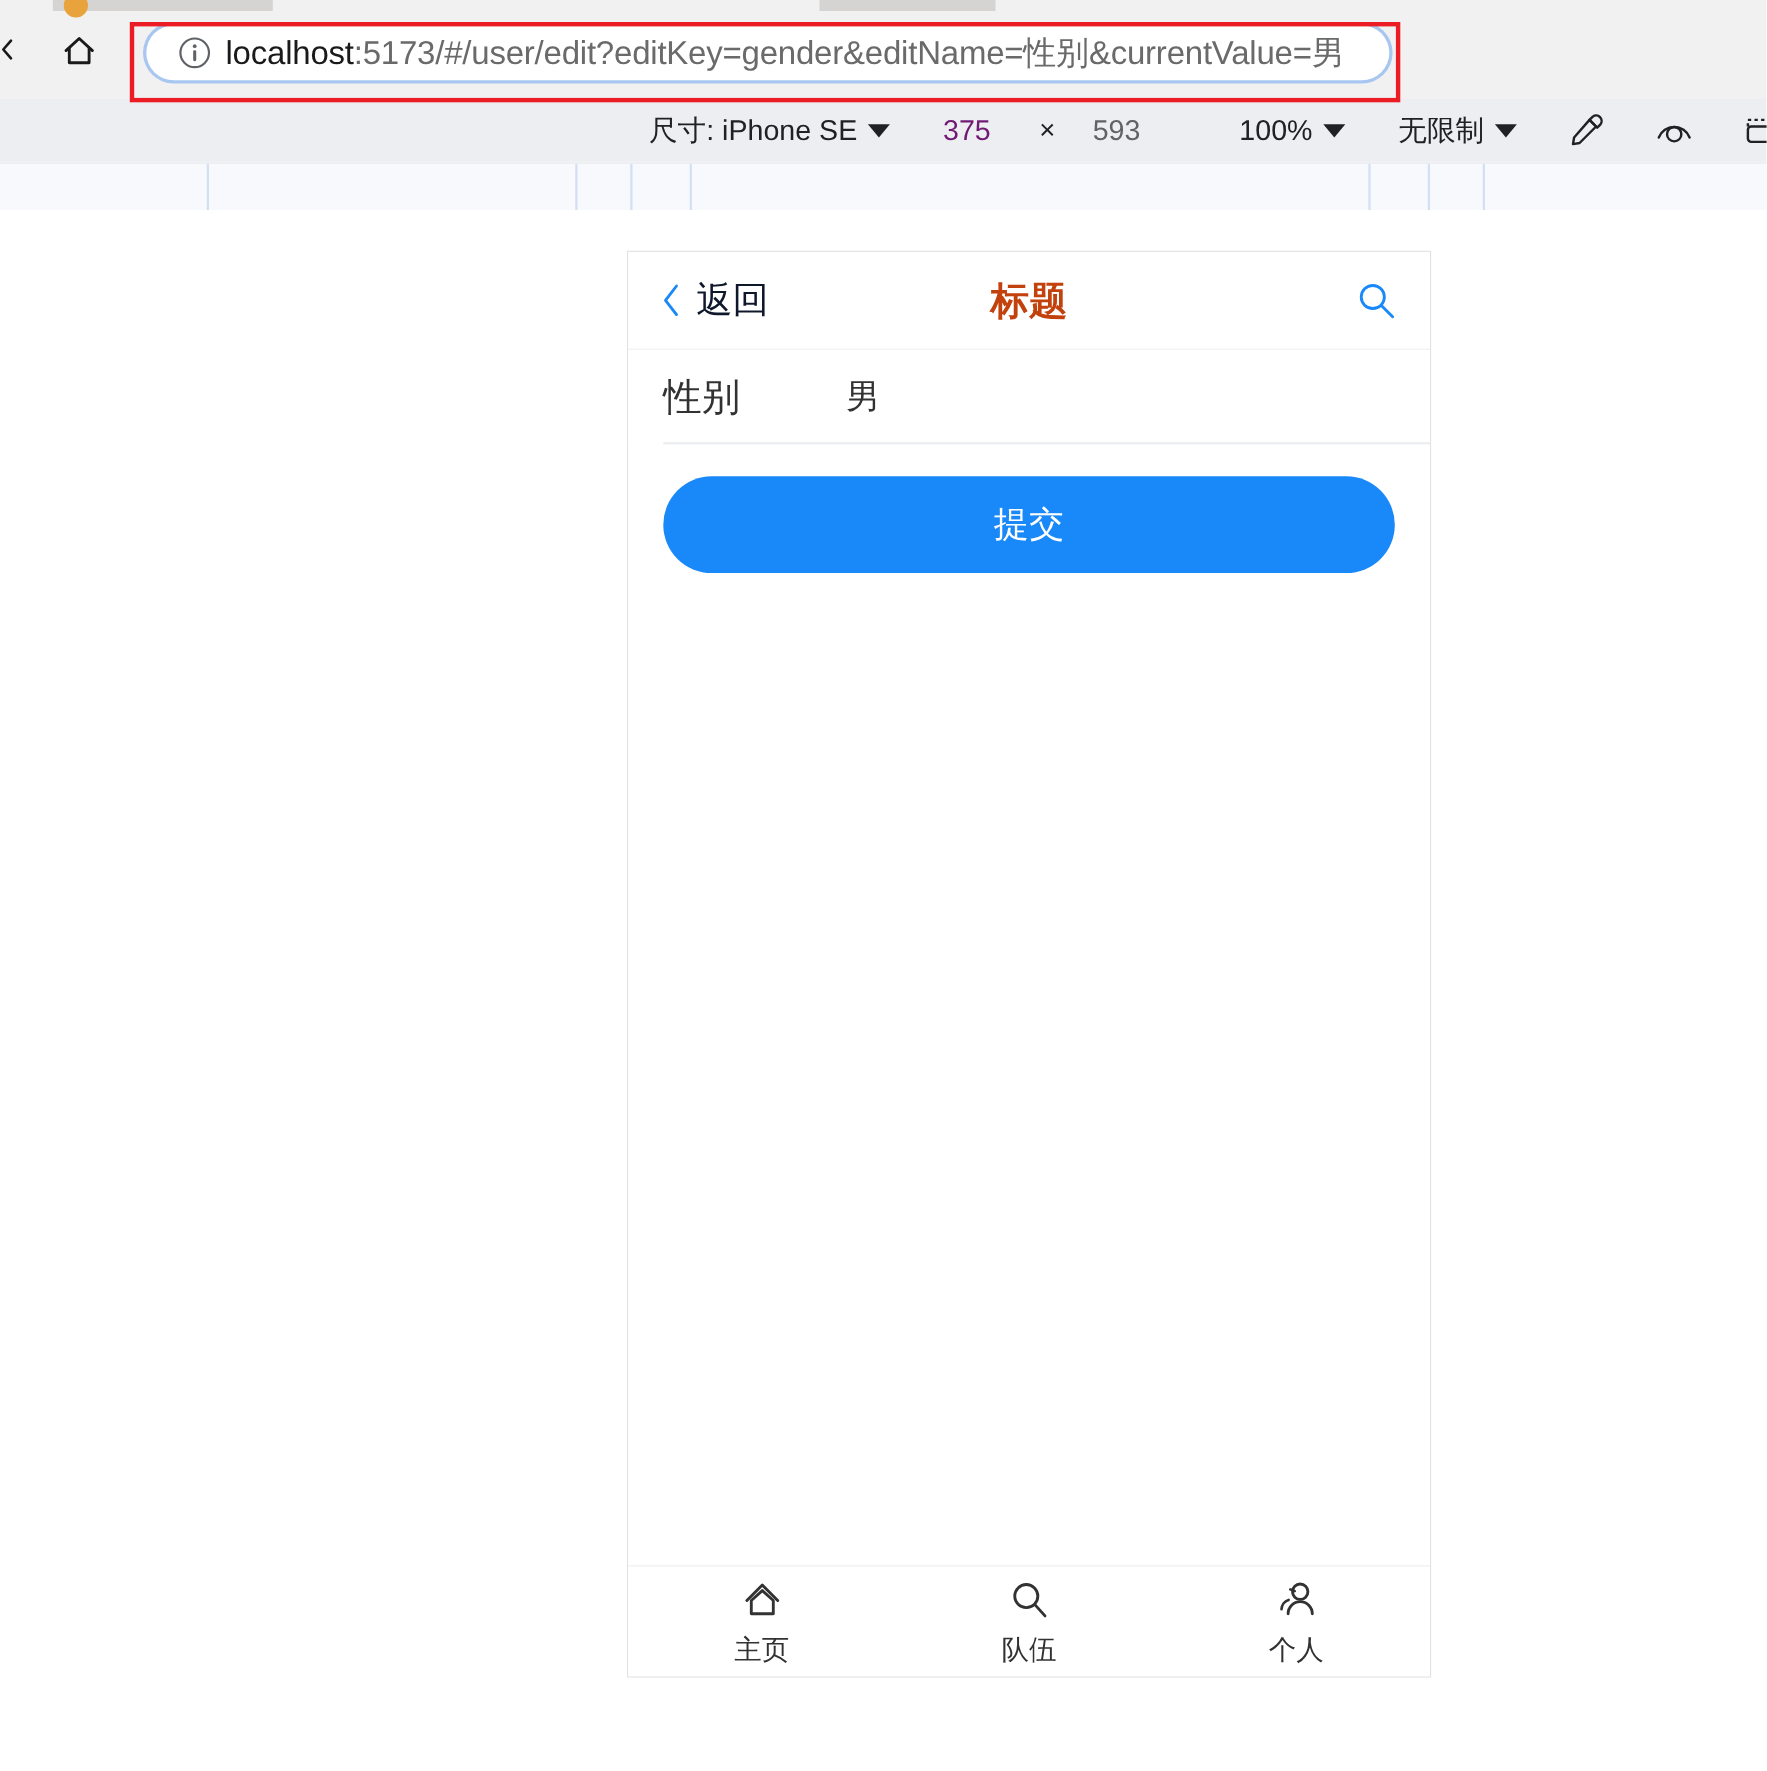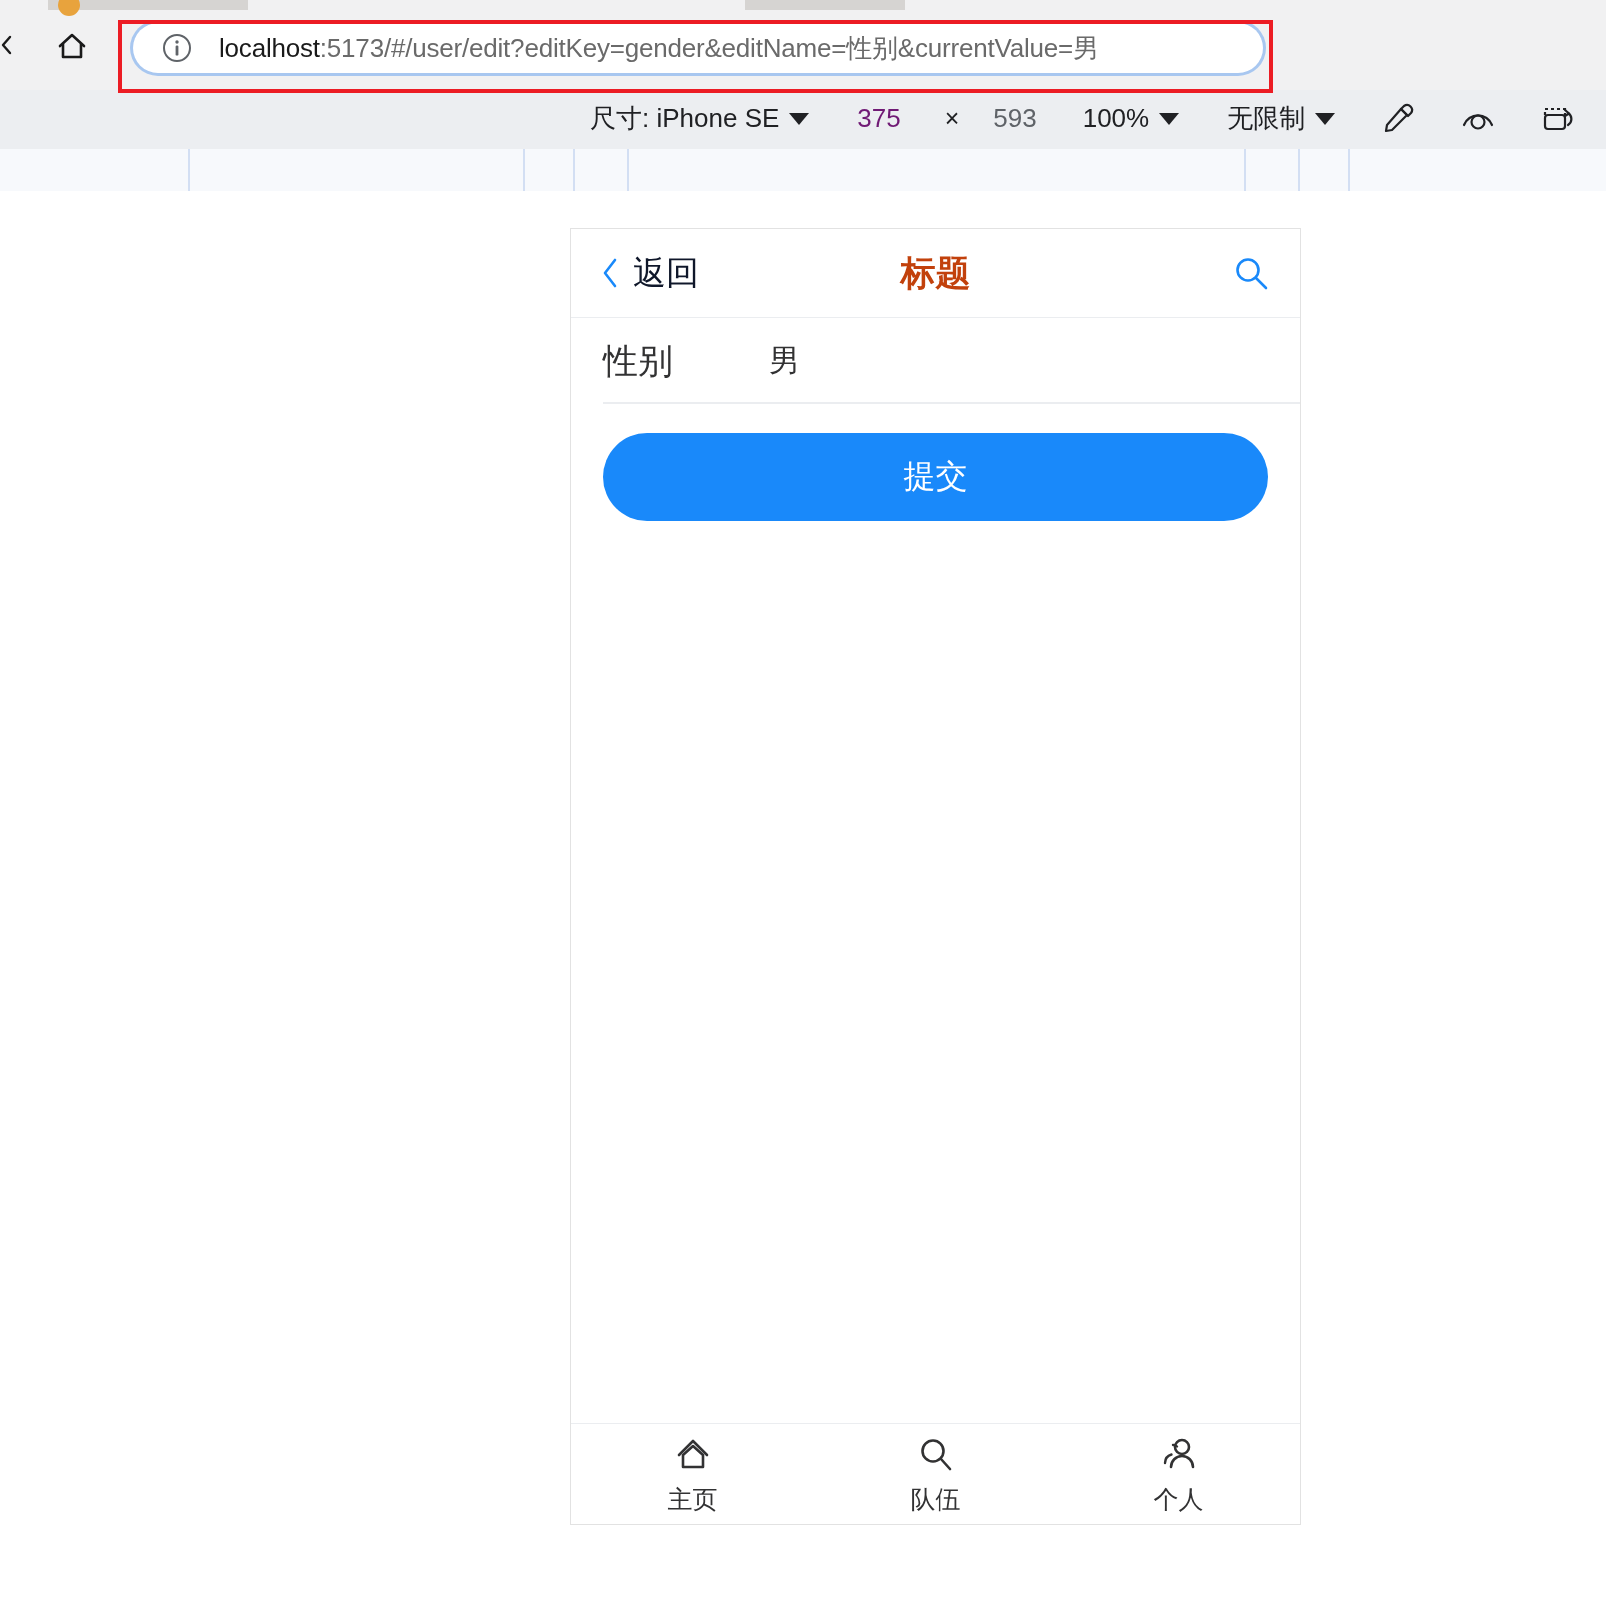--- a/index.html
+++ b/index.html
@@ -78,22 +78,22 @@
     align-items: center;
     z-index: 5;
   }
   .urlbar-info-icon {
     margin-left: 28px;
     width: 32px; height: 32px;
     flex: 0 0 auto;
     cursor: pointer;
   }
   .urlbar-text {
-    margin-left: 26px;
-    font-size: 26px;
+    margin-left: 12px;
+    font-size: 30px;
     color: #6a6a6a;
     white-space: nowrap;
     overflow: hidden;
     letter-spacing: -0.2px;
   }
   .urlbar-text .host {
     color: #1a1a1a;
     font-weight: 500;
   }
 
@@ -118,21 +118,21 @@
     display: inline-block;
     margin-left: 10px;
     width: 0; height: 0;
     border-left: 10px solid transparent;
     border-right: 10px solid transparent;
     border-top: 12px solid #202124;
   }
   .dt-width { margin-left: 48px; color: #701a75; }
   .dt-x { margin-left: 44px; color: #202124; font-size: 25px; }
   .dt-height { margin-left: 34px; color: #5f6368; }
-  .dt-zoom { margin-left: 46px; }
+  .dt-zoom { margin-left: 90px; }
   .dt-throttle { margin-left: 48px; }
   .dt-icons {
     display: flex;
     align-items: center;
     margin-left: 44px;
     gap: 42px;
   }
   .dt-icon { width: 38px; height: 38px; cursor: pointer; }
 
   

